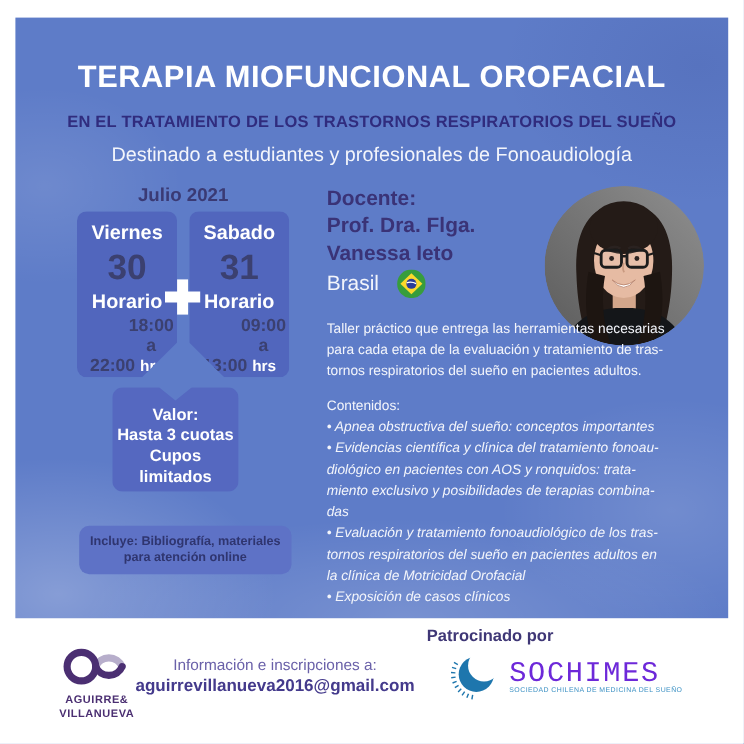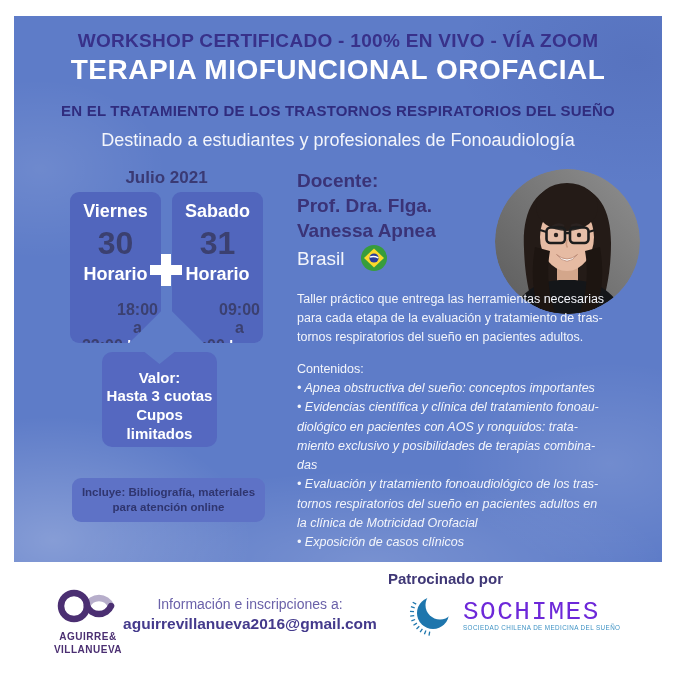--- a/index.html
+++ b/index.html
@@ -30,21 +30,21 @@
   
   .month{position:absolute;left:56px;top:152px;width:193px;text-align:center;
          font-size:17px;font-weight:700;color:#3a3a74;}
   .badge{position:absolute;top:176px;width:91px;height:151px;background:#5166bd;
          border-radius:9px;text-align:center;color:#fff;}
   .badge.left{left:56px;clip-path:polygon(0 0,100% 0,100% 79%,65% 100%,0 100%);}
   .badge.right{left:158px;clip-path:polygon(0 0,100% 0,100% 100%,35% 100%,0 79%);}
   .day-name{margin-top:9px;font-size:18px;font-weight:700;}
   .day-number{margin-top:0;font-size:32px;line-height:42px;font-weight:700;color:#3b4070;}
   .day-horario{font-size:18px;font-weight:700;}
-  .day-time1{margin-top:16px;font-size:16px;font-weight:700;color:#3b4070;padding-left:44px;}
+  .day-time1{margin-top:3px;font-size:16px;font-weight:700;color:#3b4070;padding-left:44px;}
   .day-time2{font-size:16px;font-weight:700;color:#3b4070;}
   .day-time2 .unit{font-size:14px;color:#ffffff;}
   .day-tz{margin-top:2px;font-size:12px;font-weight:700;}
 
   .plus{position:absolute;left:134px;top:236px;width:36px;height:36px;}
   .plus::before,.plus::after{content:"";position:absolute;background:#ffffff;}
   .plus::before{left:2px;top:13px;width:32px;height:10px;}
   .plus::after{left:13px;top:2px;width:10px;height:32px;}
 
   .valor{position:absolute;left:88px;top:336px;width:115px;height:95px;background:#5568c0;
@@ -86,21 +86,20 @@
   .sochimes-name{font-size:26px;font-weight:400;letter-spacing:1.5px;color:#6d28d9;line-height:22px;font-family:Liberation Mono, monospace;}
   .sochimes-tag{margin-top:1px;font-size:6.3px;letter-spacing:.4px;color:#3e92c4;}
 </style>
 </head>
 <body>
 
 <div class="poster">
 
   <div class="panel">
 
-    <div class="h-line1">WORKSHOP CERTIFICADO - 100% EN VIVO - VÍA ZOOM</div>
     <div class="h-title">TERAPIA MIOFUNCIONAL OROFACIAL</div>
     <div class="h-line3">EN EL TRATAMIENTO DE LOS TRASTORNOS RESPIRATORIOS DEL SUEÑO</div>
     <div class="h-line4">Destinado a estudiantes y profesionales de Fonoaudiología</div>
 
     <div class="month">Julio 2021</div>
 
     <div class="badge left">
       <div class="day-name">Viernes</div>
       <div class="day-number">30</div>
       <div class="day-horario">Horario</div>
@@ -125,21 +124,21 @@
       <div class="valor-cuotas">Hasta 3 cuotas</div>
       <div class="valor-cupos">Cupos limitados</div>
     </div>
 
     <div class="incluye">Incluye: Bibliografía, materiales
 para atención online</div>
 
     <div class="docente">
       <div class="dl">Docente:</div>
       <div class="dl">Prof. Dra. Flga.</div>
-      <div class="dl">Vanessa Apnea</div>
+      <div class="dl">Vanessa Ieto</div>
       <div class="country-row">
         <span class="country">Brasil</span>
         <svg class="flag" viewBox="0 0 26 26">
           <circle cx="13" cy="13" r="13" fill="#379d3c"></circle>
           <polygon points="13,3.5 23,13 13,22.5 3,13" fill="#fcd92b"></polygon>
           <circle cx="13" cy="13" r="4.6" fill="#2b3c99"></circle>
           <path d="M8.7 12.1 Q13 10.6 17.3 12.8" stroke="#ffffff" stroke-width="1.3" fill="none"></path>
         </svg>
       </div>
     </div>

